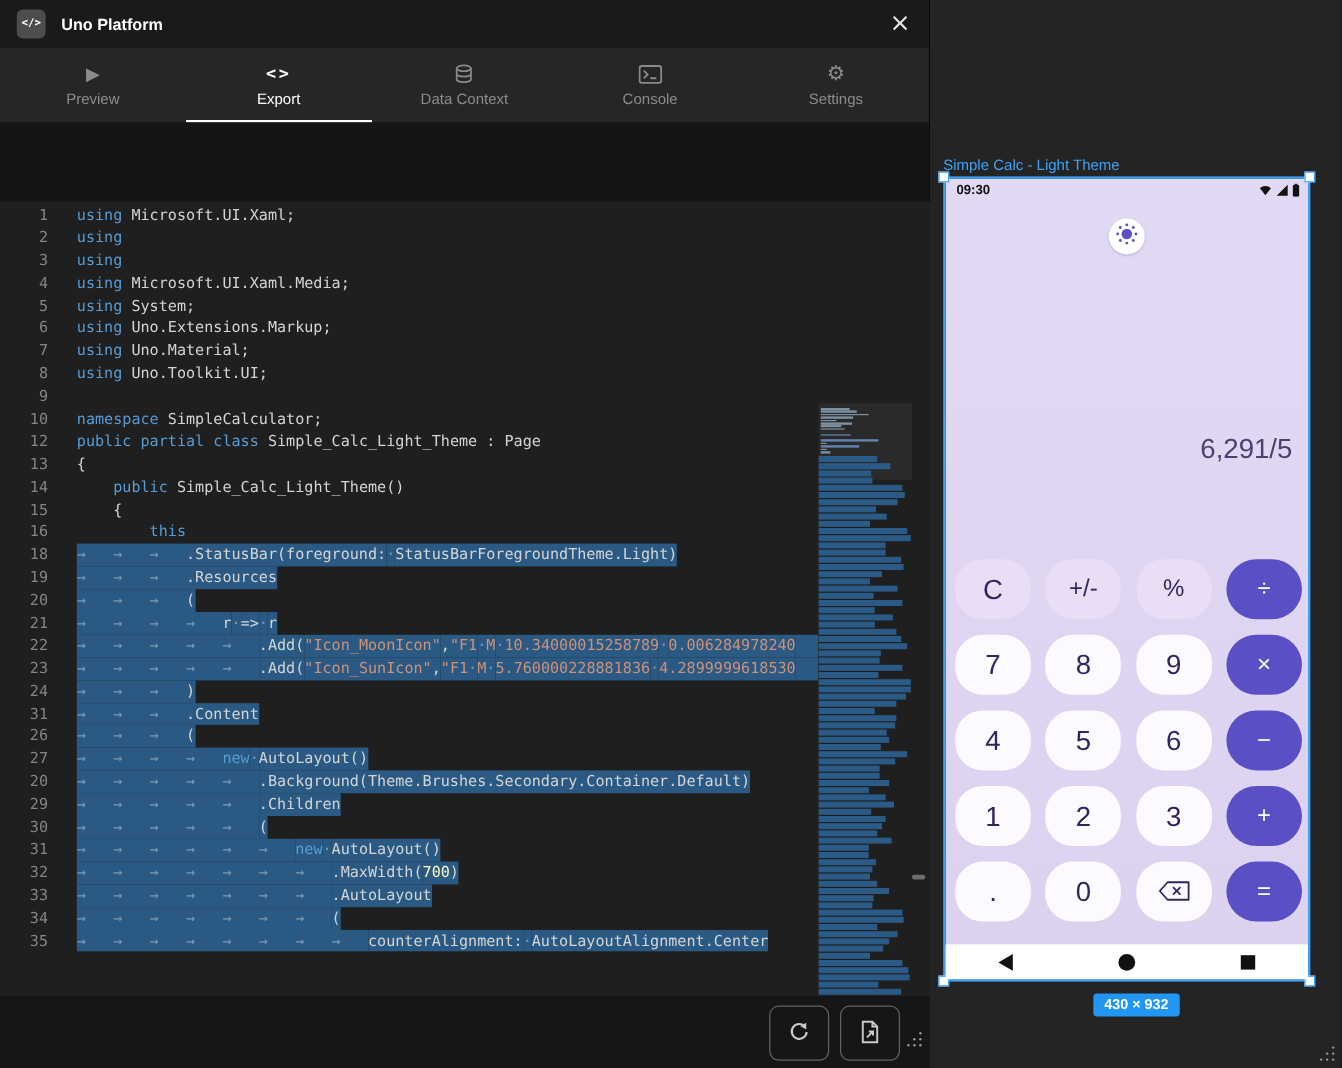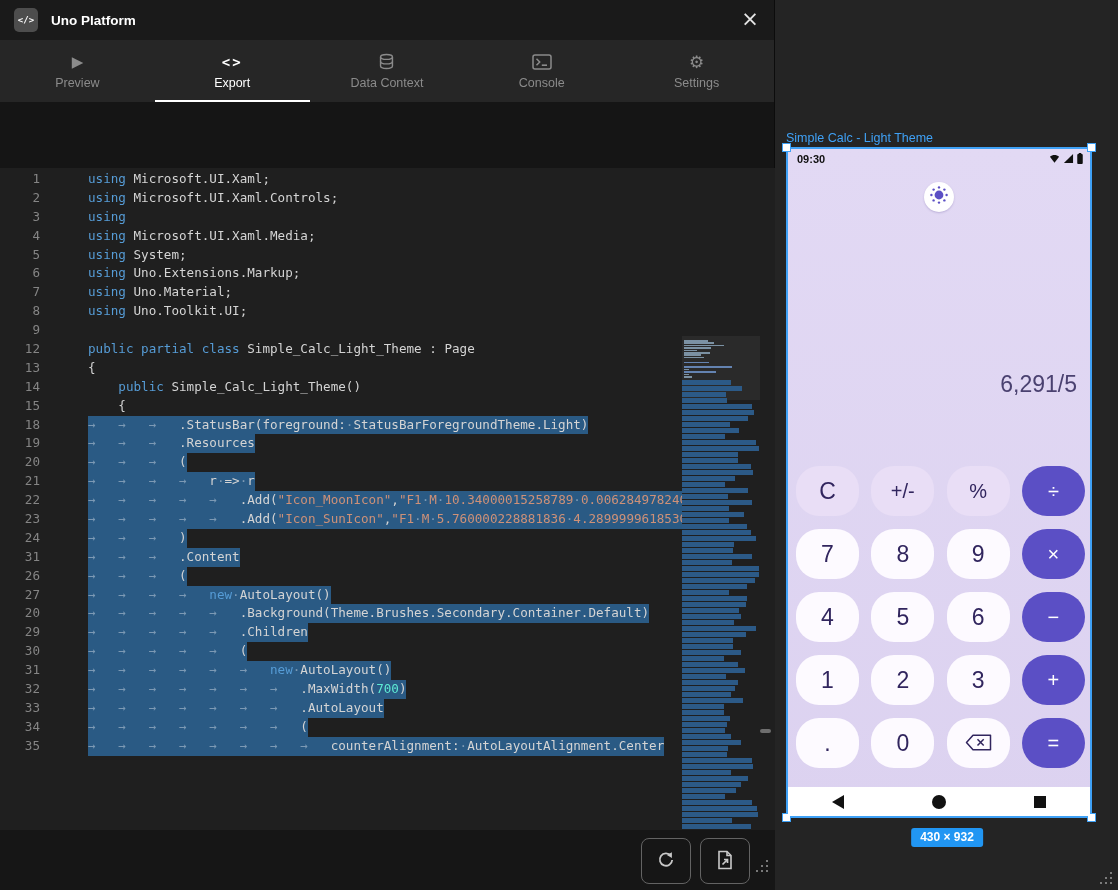--- a/index.html
+++ b/index.html
@@ -29,26 +29,26 @@
   .select .chev { margin-right:12px; color:#9a9a9a; font-size:11px; font-family:"DejaVu Sans", sans-serif; }
   .select.s1 { left:16px; width:246px; }
   .select.s2 { left:288px; width:152px; }
   .tool-btn { position:absolute; left:450px; top:117px; width:158px; height:38px; border:1px solid #6e6e6e; border-radius:4px; background:none; color:#ededed; font-size:12.5px; font-weight:bold; letter-spacing:.4px; cursor:pointer; font-family:"Liberation Sans", sans-serif; }
 
   
   .editor { position:absolute; left:0; top:168px; width:775px; height:662px; background:#1f1f1f; overflow:hidden; }
   .lines { position:absolute; left:0; top:2px; width:682px; overflow:hidden; font-family:"DejaVu Sans Mono", monospace; font-size:12.6px; line-height:18.9px; }
   .cl { display:flex; height:18.9px; white-space:pre; }
   .ln { flex:0 0 40px; text-align:right; color:#858585; margin-right:24px; user-select:none; }
-  .code { display:flex; flex:1; min-width:0; white-space:pre;margin-left:24px; }
+  .code { display:flex; flex:1; min-width:0; white-space:pre; }
   .code span { white-space:pre; }
   .tk-k { color:#569cd6; }
   .tk-p { color:#d4d4d4; }
   .tk-s { color:#ce9178; }
-  .tk-n { color:#5eead4; }
+  .tk-n { color:#fef9c3; }
   .tk-w { color:#7c99b4; }
   .sel { background:#2a5a84; }
   .sel-fill { flex:1; background:#2a5a84; }
 
   .minimap { position:absolute; left:682px; top:168px; width:78px; height:662px; overflow:hidden; }
   .mm-slider { position:absolute; left:0; top:0; width:100%; height:64px; background:rgba(255,255,255,.05); }
   .mm-micro { position:absolute; left:2px; height:1.6px; background:#8aa3b8; opacity:.85; }
   .mm-row { position:absolute; left:0; height:5px; background:#2c5a87; }
   .scroll-dash { position:absolute; left:760px; top:729px; width:11px; height:4px; background:#6e6e6e; border-radius:2px; }
 
@@ -61,21 +61,21 @@
 
   
   .canvas { position:absolute; left:776px; top:0; width:342px; height:890px; background:#242424; }
   .art-label { position:absolute; left:10px; top:131px; color:#3fa1f6; font-size:12.5px; cursor:pointer; }
   .frame { position:absolute; left:10px; top:147px; width:306px; height:671px; border:2px solid #3fa1f6; background:linear-gradient(180deg,#e2d9f4 0%,#dcd2f0 100%); }
   .handle { position:absolute; width:9px; height:9px; background:#ffffff; border:1px solid #3fa1f6; }
   .statusbar { position:absolute; left:0; top:0; width:100%; height:20px; display:flex; align-items:center; }
   .sb-time { margin-left:9px; font-size:11px; font-weight:bold; color:#101010; }
   .sb-icons { position:absolute; right:7px; top:4px; display:flex; align-items:flex-end; gap:3px; }
   .sun-toggle { position:absolute; left:50%; top:33px; margin-left:-15px; width:30px; height:30px; border-radius:50%; background:#ffffff; display:flex; align-items:center; justify-content:center; cursor:pointer; box-shadow:0 1px 2px rgba(80,60,140,.25); }
-  .display { position:absolute; right:13px; top:220px; text-align:right; }
+  .display { position:absolute; right:13px; top:210px; text-align:right; }
   .disp-expr { color:#4a4170; font-size:23px; line-height:30px; font-weight:500; }
   .disp-res { color:#1c1b1f; font-size:42px; line-height:52px; letter-spacing:.5px; }
   .keypad { position:absolute; left:8px; top:317px; display:grid; grid-template-columns:repeat(4,63px); grid-auto-rows:50px; column-gap:12.3px; row-gap:13px; }
   .key { border:none; border-radius:23px; font-family:"Liberation Sans", sans-serif; font-size:23px; font-weight:500; color:#31255e; display:flex; align-items:center; justify-content:center; cursor:pointer; }
   .key-func { background:#e9def6; }
   .key-digit { background:#fdfaff; }
   .key-op { background:#5b4fc5; color:#ffffff; font-size:20px; border-radius:25px; }
   .key-small { font-size:20px; }
   .navbar { position:absolute; left:0; bottom:0; width:100%; height:29px; background:#ffffff; display:flex; align-items:center; }
   .nav-slot { flex:1; display:flex; align-items:center; justify-content:center; cursor:pointer; }
@@ -148,32 +148,34 @@
       <div class="select s2">
         <span class="sel-txt">C#</span>
         <span class="chev">▾</span>
       </div>
       <button class="tool-btn">CSHARP SETTINGS</button>
     </div>
 
     <div class="editor">
       <div class="lines">
           <div class="cl"><span class="ln">1</span><span class="code"><span class="tk-k">using</span><span class="tk-p"> Microsoft.UI.Xaml;</span></span></div>
-          <div class="cl"><span class="ln">2</span><span class="code"><span class="tk-k">using</span><span class="tk-p"> Microsoft.UI.Xaml.Controls;</span></span></div>
+          <div class="cl"><span class="ln">2</span><span class="code"><span class="tk-k">using</span></span></div>
           <div class="cl"><span class="ln">3</span><span class="code"><span class="tk-k">using</span></span></div>
           <div class="cl"><span class="ln">4</span><span class="code"><span class="tk-k">using</span><span class="tk-p"> Microsoft.UI.Xaml.Media;</span></span></div>
           <div class="cl"><span class="ln">5</span><span class="code"><span class="tk-k">using</span><span class="tk-p"> System;</span></span></div>
           <div class="cl"><span class="ln">6</span><span class="code"><span class="tk-k">using</span><span class="tk-p"> Uno.Extensions.Markup;</span></span></div>
           <div class="cl"><span class="ln">7</span><span class="code"><span class="tk-k">using</span><span class="tk-p"> Uno.Material;</span></span></div>
           <div class="cl"><span class="ln">8</span><span class="code"><span class="tk-k">using</span><span class="tk-p"> Uno.Toolkit.UI;</span></span></div>
           <div class="cl"><span class="ln">9</span><span class="code"></span></div>
+          <div class="cl"><span class="ln">10</span><span class="code"><span class="tk-k">namespace</span><span class="tk-p"> SimpleCalculator;</span></span></div>
           <div class="cl"><span class="ln">12</span><span class="code"><span class="tk-k">public</span><span class="tk-p"> </span><span class="tk-k">partial</span><span class="tk-p"> </span><span class="tk-k">class</span><span class="tk-p"> Simple_Calc_Light_Theme : Page</span></span></div>
           <div class="cl"><span class="ln">13</span><span class="code"><span class="tk-p">{</span></span></div>
           <div class="cl"><span class="ln">14</span><span class="code"><span class="tk-p">    </span><span class="tk-k">public</span><span class="tk-p"> Simple_Calc_Light_Theme()</span></span></div>
           <div class="cl"><span class="ln">15</span><span class="code"><span class="tk-p">    {</span></span></div>
+          <div class="cl"><span class="ln">16</span><span class="code"><span class="tk-p">        </span><span class="tk-k">this</span></span></div>
           <div class="cl"><span class="ln">18</span><span class="code"><span class="tk-w sel">→   →   →   </span><span class="tk-p sel">.StatusBar(foreground:</span><span class="tk-w sel">·</span><span class="tk-p sel">StatusBarForegroundTheme.Light)</span></span></div>
           <div class="cl"><span class="ln">19</span><span class="code"><span class="tk-w sel">→   →   →   </span><span class="tk-p sel">.Resources</span></span></div>
           <div class="cl"><span class="ln">20</span><span class="code"><span class="tk-w sel">→   →   →   </span><span class="tk-p sel">(</span></span></div>
           <div class="cl"><span class="ln">21</span><span class="code"><span class="tk-w sel">→   →   →   →   </span><span class="tk-p sel">r</span><span class="tk-w sel">·</span><span class="tk-p sel">=&gt;</span><span class="tk-w sel">·</span><span class="tk-p sel">r</span></span></div>
           <div class="cl"><span class="ln">22</span><span class="code"><span class="tk-w sel">→   →   →   →   →   </span><span class="tk-p sel">.Add(</span><span class="tk-s sel">"Icon_MoonIcon"</span><span class="tk-p sel">,</span><span class="tk-s sel">"F1</span><span class="tk-w sel">·</span><span class="tk-s sel">M</span><span class="tk-w sel">·</span><span class="tk-s sel">10.34000015258789</span><span class="tk-w sel">·</span><span class="tk-s sel">0.006284978240</span><span class="sel-fill"></span></span></div>
           <div class="cl"><span class="ln">23</span><span class="code"><span class="tk-w sel">→   →   →   →   →   </span><span class="tk-p sel">.Add(</span><span class="tk-s sel">"Icon_SunIcon"</span><span class="tk-p sel">,</span><span class="tk-s sel">"F1</span><span class="tk-w sel">·</span><span class="tk-s sel">M</span><span class="tk-w sel">·</span><span class="tk-s sel">5.760000228881836</span><span class="tk-w sel">·</span><span class="tk-s sel">4.2899999618530</span><span class="sel-fill"></span></span></div>
           <div class="cl"><span class="ln">24</span><span class="code"><span class="tk-w sel">→   →   →   </span><span class="tk-p sel">)</span></span></div>
           <div class="cl"><span class="ln">31</span><span class="code"><span class="tk-w sel">→   →   →   </span><span class="tk-p sel">.Content</span></span></div>
           <div class="cl"><span class="ln">26</span><span class="code"><span class="tk-w sel">→   →   →   </span><span class="tk-p sel">(</span></span></div>
           <div class="cl"><span class="ln">27</span><span class="code"><span class="tk-w sel">→   →   →   →   </span><span class="tk-k sel">new</span><span class="tk-w sel">·</span><span class="tk-p sel">AutoLayout()</span></span></div>

